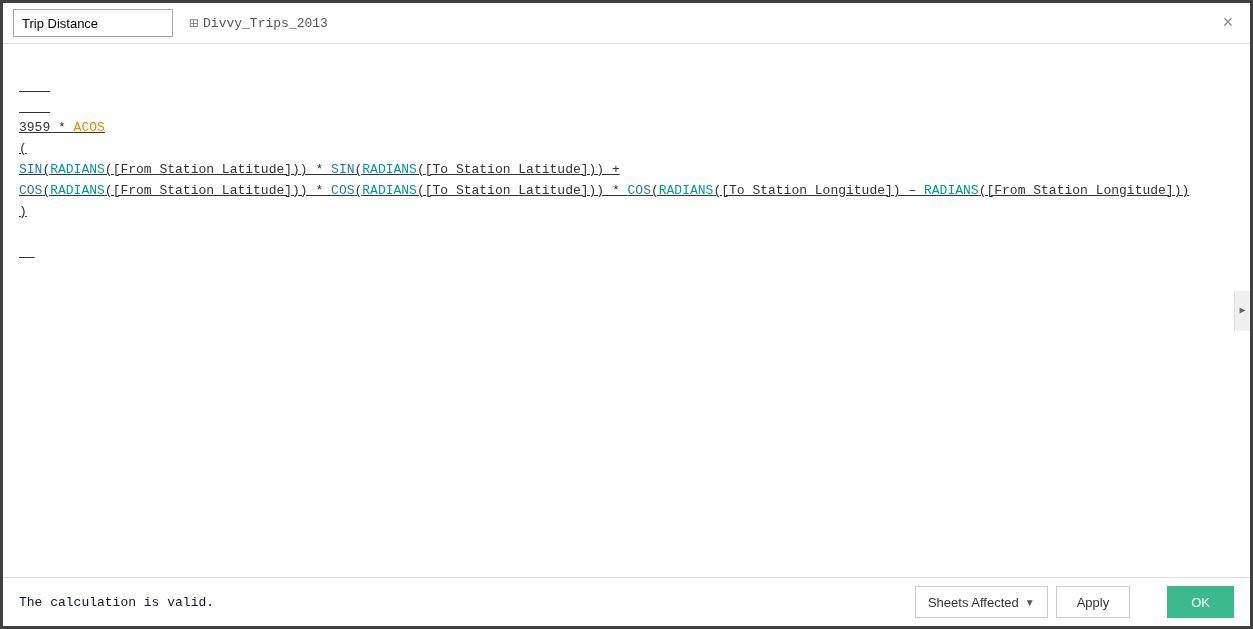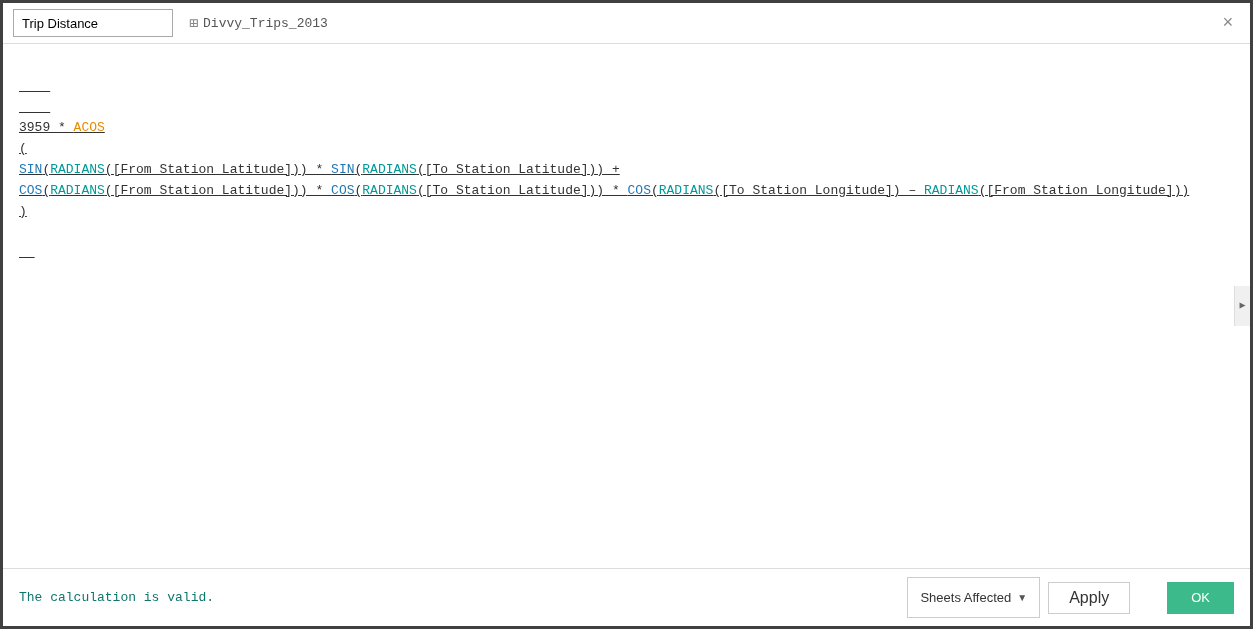--- a/index.html
+++ b/index.html
@@ -106,53 +106,53 @@
       display: flex;
       align-items: center;
       padding: 8px 16px;
       border-top: 1px solid #ddd;
       background: #fff;
       min-height: 46px;
     }
 
     .status-text {
       font-size: 13px;
-      color: #0f766e;
+      color: #0f172a;
     }
 
     .footer-right {
       margin-left: auto;
       display: flex;
       align-items: center;
       gap: 8px;
     }
 
     .sheets-affected-btn {
       display: flex;
       align-items: center;
       border: 1px solid #ccc;
       background: #fff;
       padding: 5px 12px;
       font-size: 13px;
       cursor: pointer;
       color: #333;
-      height: 41px;
+      height: 32px;
     }
 
     .sheets-affected-btn .arrow-down {
       margin-left: 6px;
       font-size: 10px;
       color: #555;
     }
 
     .apply-btn {
       border: 1px solid #ccc;
       background: #fff;
       padding: 5px 20px;
-      font-size: 16px;
+      font-size: 13px;
       cursor: pointer;
       color: #333;
       height: 32px;
     }
 
     .ok-btn {
       border: none;
       background: #3dba8c;
       padding: 5px 24px;
       font-size: 13px;

